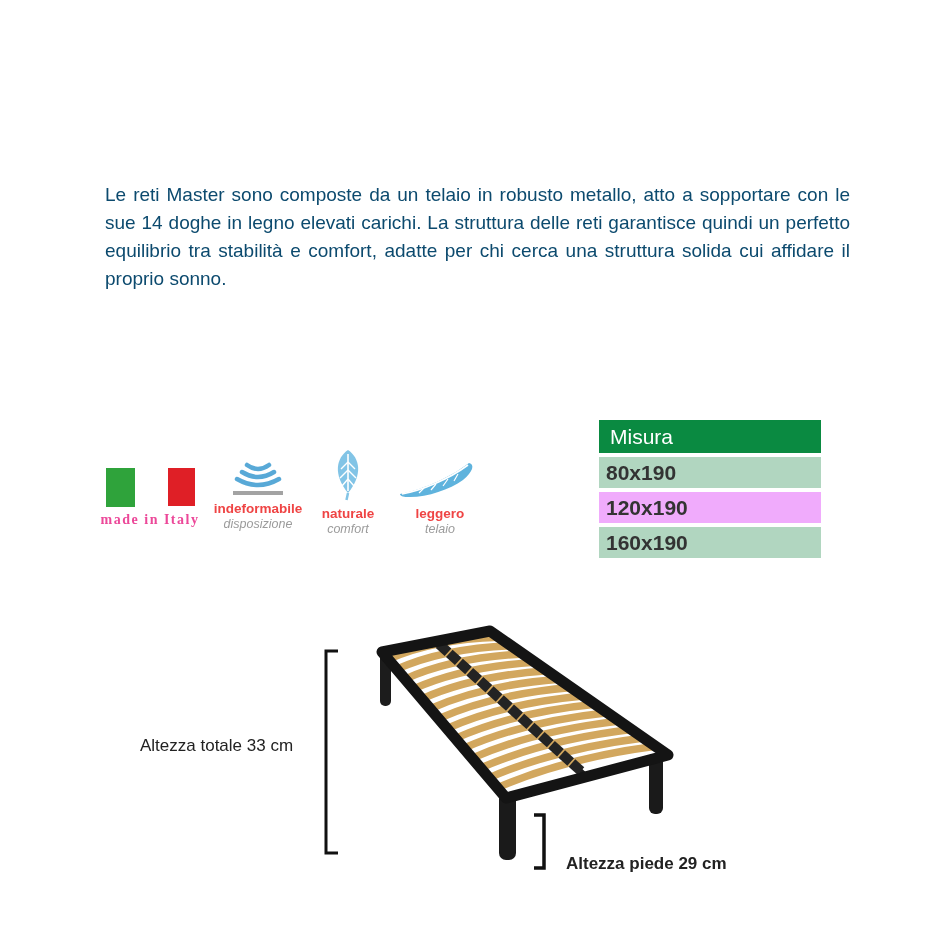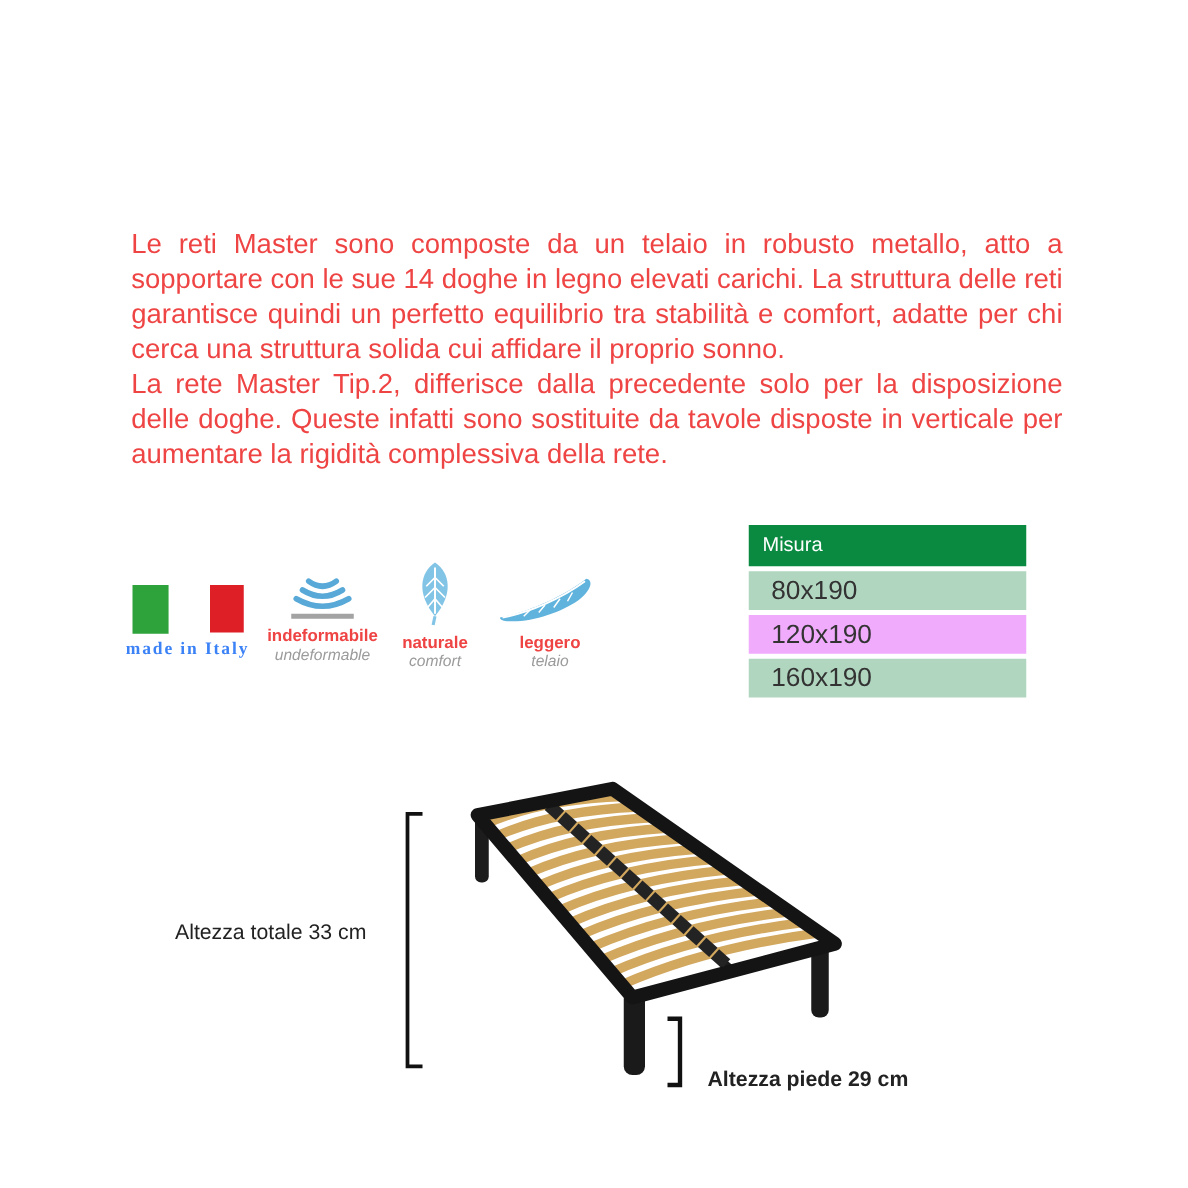--- a/index.html
+++ b/index.html
@@ -1,67 +1,66 @@
 <!DOCTYPE html>
 <html><head>
 <meta charset="utf-8">
 <style>
   html,body{margin:0;padding:0;background:#fff;}
   .canvas{position:relative;width:950px;height:950px;background:#ffffff;overflow:hidden;
           font-family:"Liberation Sans",sans-serif;}
 
   
-  .desc{position:absolute;left:105px;top:181px;width:745px;color:#ef4444;
-        font-size:22px;line-height:28px;text-align:justify;}
+  .desc{position:absolute;left:105px;top:181px;width:745px;color:#0c4a6e;
+        font-size:19px;line-height:28px;text-align:justify;}
   .desc p{margin:0;}
 
   
   .badge{position:absolute;text-align:center;}
   .badge .iconbox{display:flex;align-items:flex-end;justify-content:center;}
   .badge .title{font-size:13.5px;font-weight:600;color:#ef4444;margin-top:4px;white-space:nowrap;}
   .badge .subtitle{font-size:12.5px;font-style:italic;color:#9b9b9b;margin-top:1px;white-space:nowrap;}
 
   .flag-block{left:100px;top:468px;width:100px;}
   .flag-row{display:flex;justify-content:center;align-items:flex-start;height:42px;}
   .flag-green{width:29px;height:39px;background:#2fa33b;}
   .flag-white{width:33px;height:39px;background:#ffffff;}
   .flag-red{width:27px;height:38px;background:#df1f26;}
   .flag-label{font-family:"Liberation Serif",serif;font-weight:bold;font-size:14px;
-              letter-spacing:1.5px;color:#3b82f6;margin-top:2px;white-space:nowrap;}
+              letter-spacing:1.5px;color:#ec4899;margin-top:2px;white-space:nowrap;}
 
   .b-indeformabile{left:213px;top:455px;width:90px;}
   .b-indeformabile .iconbox{height:42px;}
   .b-naturale{left:308px;top:448px;width:80px;}
   .b-naturale .iconbox{height:54px;}
   .b-leggero{left:392px;top:452px;width:96px;}
   .b-leggero .iconbox{height:50px;}
 
   
   .size-table{position:absolute;left:599px;top:420px;width:222px;}
-  .size-header{height:33px;background:#0a8a41;color:#ffffff;font-size:16px;
+  .size-header{height:33px;background:#0a8a41;color:#ffffff;font-size:21px;
                display:flex;align-items:center;padding-left:11px;box-sizing:border-box;width:100%;}
   .size-row{height:31px;margin-top:4px;color:#333333;font-size:21px;
-            display:flex;align-items:center;padding-left:18px;box-sizing:border-box;width:100%;}
+            display:flex;align-items:center;padding-left:7px;box-sizing:border-box;width:100%;font-weight:bold;}
   .row-light{background:#b1d6c0;}
   .row-medium{background:#f0abfc;}
 
   
   .bed-svg{position:absolute;left:140px;top:612px;}
   .measure-label{position:absolute;font-size:17px;color:#222222;white-space:nowrap;}
   .label-total{left:140px;top:736px;width:172px;text-align:left;}
   .label-foot{left:566px;top:854px;font-weight:bold;}
 </style>
 </head>
 <body>
 
 <div class="canvas">
 
   <div class="desc">
     <p>Le reti Master sono composte da un telaio in robusto metallo, atto a sopportare con le sue 14 doghe in legno elevati carichi. La struttura delle reti garantisce quindi un perfetto equilibrio tra stabilità e comfort, adatte per chi cerca una struttura solida cui affidare il proprio sonno.</p>
-    <p>La rete Master Tip.2,  differisce dalla precedente solo per la disposizione delle doghe. Queste infatti sono sostituite da tavole disposte in verticale per aumentare la rigidità complessiva della rete.</p>
   </div>
 
   <div class="badge flag-block">
     <div class="flag-row">
       <div class="flag-green"></div>
       <div class="flag-white"></div>
       <div class="flag-red"></div>
     </div>
     <div class="flag-label">made in Italy</div>
   </div>
@@ -69,21 +68,21 @@
   <div class="badge b-indeformabile">
     <div class="iconbox">
       <svg width="56" height="40" viewBox="0 0 56 40">
         <path d="M 17 8 Q 28 16 39 8" stroke="#58a9d7" stroke-width="4.5" fill="none" stroke-linecap="round"></path>
         <path d="M 12 15 Q 28 25 44 15" stroke="#58a9d7" stroke-width="4.5" fill="none" stroke-linecap="round"></path>
         <path d="M 7 22 Q 28 34 49 22" stroke="#58a9d7" stroke-width="4.5" fill="none" stroke-linecap="round"></path>
         <rect x="3" y="34" width="50" height="4" fill="#a3a3a3"></rect>
       </svg>
     </div>
     <div class="title">indeformabile</div>
-    <div class="subtitle">undeformable</div>
+    <div class="subtitle">disposizione</div>
   </div>
 
   <div class="badge b-naturale">
     <div class="iconbox">
       <svg width="32" height="54" viewBox="0 0 32 54">
         <path d="M 16 2 C 28 10 31 27 16 45 C 1 27 4 10 16 2 Z" fill="#82c4e6"></path>
         <line x1="16" y1="45" x2="14.5" y2="52" stroke="#82c4e6" stroke-width="2.5"></line>
         <line x1="16" y1="6" x2="16" y2="43" stroke="#ffffff" stroke-width="1.6"></line>
         <path d="M 16 14 L 9 21 M 16 14 L 23 21 M 16 22 L 8 30 M 16 22 L 24 30 M 16 31 L 10 38 M 16 31 L 22 38" stroke="#ffffff" stroke-width="1.4" fill="none"></path>
       </svg>

